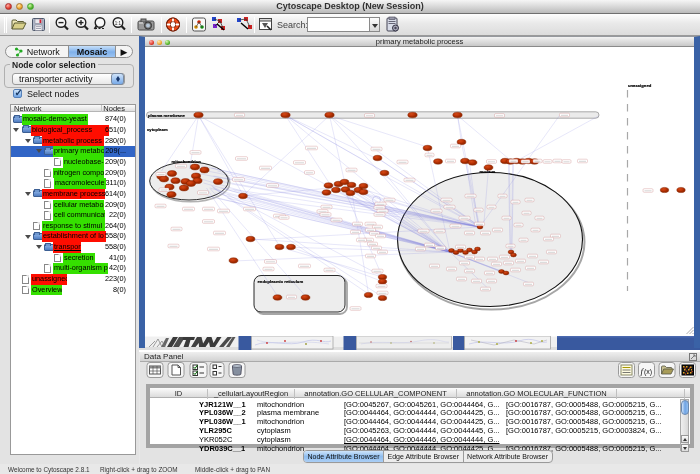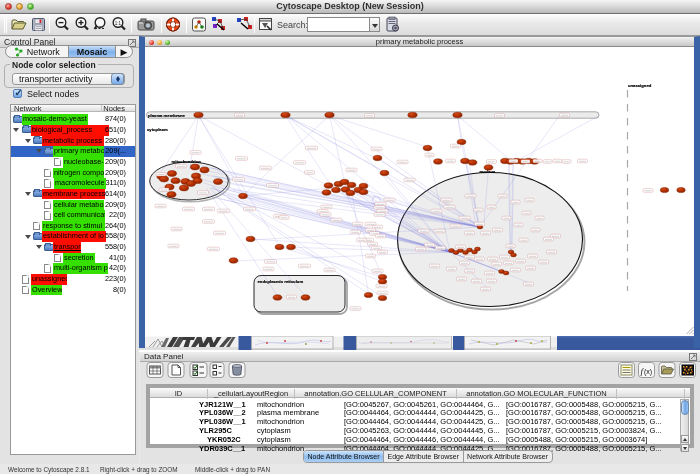--- a/index.html
+++ b/index.html
@@ -194,27 +194,20 @@
       <rect x="3" y="2" width="10" height="13" rx="1" fill="#d8dce8" stroke="#445"></rect>
       <rect x="5" y="1" width="6" height="2.5" fill="#99a" stroke="#445" stroke-width="0.6"></rect>
       <rect x="4.5" y="5" width="7" height="1" fill="#667"></rect>
       <rect x="4.5" y="7" width="7" height="1" fill="#667"></rect>
       <circle cx="11.5" cy="12" r="3" fill="#aab" stroke="#334"></circle>
       <circle cx="11.5" cy="12" r="1.2" fill="#445"></circle>
     </svg>
 </div>
 
 <div id="cpanel" class="abs">
-  <div id="cpanel-title">
-      <span>Control Panel</span>
-    <svg style="position:absolute; right:3px; top:2px;" width="8" height="8" viewBox="0 0 8 8">
-        <rect x="0.5" y="0.5" width="7" height="7" fill="none" stroke="#777"></rect>
-        <path d="M2 6 L6 2 M4 2 L6 2 L6 4" stroke="#777" fill="none"></path>
-      </svg>
-  </div>
   <div id="cp-tabs">
     <div class="tab" id="tab-network">
       <svg style="vertical-align:-2px" width="10" height="10" viewBox="0 0 10 10">
           <circle cx="2.5" cy="2" r="1.6" fill="#2a2"></circle>
           <circle cx="7" cy="4" r="1.6" fill="#2a2"></circle>
           <circle cx="3.5" cy="8" r="1.6" fill="#2a2"></circle>
           <path d="M2.5 2 L7 4 L3.5 8" stroke="#2a2" fill="none" stroke-width="0.8"></path>
         </svg>
       Network</div>
     <div class="tab" id="tab-mosaic">Mosaic</div>
@@ -940,24 +933,23 @@
     <div style="left:148px; width:159px;">[GO:0044464, GO:0044444, GO:0044425, G...</div>
     <div style="left:310px; width:170px;">[GO:0016787, GO:0005488, GO:0005215, G...</div>
         </div>
         <div class="drow" style="top:37.7px;">
     <div style="left:3px; width:55px; font-weight:bold;">YLR295C</div>
     <div style="left:61px; width:84px;">cytoplasm</div>
     <div style="left:148px; width:159px;">[GO:0045263, GO:0044444, GO:0044445, G...</div>
     <div style="left:310px; width:170px;">[GO:0016787, GO:0005215, GO:0003824, G...</div>
         </div>
         <div class="drow" style="top:46.6px;">
-    <div style="left:11px; width:55px; font-weight:bold;">YKR052C</div>
+    <div style="left:3px; width:55px; font-weight:normal;">YKR052C</div>
     <div style="left:61px; width:84px;">cytoplasm</div>
-    <div style="left:148px; width:159px;">[GO:0044464, GO:0044446, GO:0044444, G...</div>
-    <div style="left:310px; width:170px;">[GO:0005488, GO:0005215, GO:0003674]</div>
+    <div style="left:148px; width:159px;text-decoration:underline;">[GO:0044464, GO:0044446, GO:0044444, G...</div>
         </div>
         <div class="drow" style="top:55.5px;">
     <div style="left:3px; width:55px; font-weight:bold;">YDR039C__1</div>
     <div style="left:61px; width:84px;">mitochondrion</div>
     <div style="left:148px; width:159px;">[GO:0044464, GO:0044444, GO:0044425, G...</div>
     <div style="left:310px; width:170px;">[GO:0016787, GO:0005488, GO:0005215, G...</div>
         </div>
       </div>
     <div class="vscroll" style="right:1px; top:11px; width:9px; height:52px;"></div>
 <div style="position:absolute; right:1.5px; top:12px; width:8px; height:15px; background:linear-gradient(90deg,#cfe3fa,#6ea3e4 50%,#94bfee); border:1px solid #6888b0; border-radius:4px;"></div>

